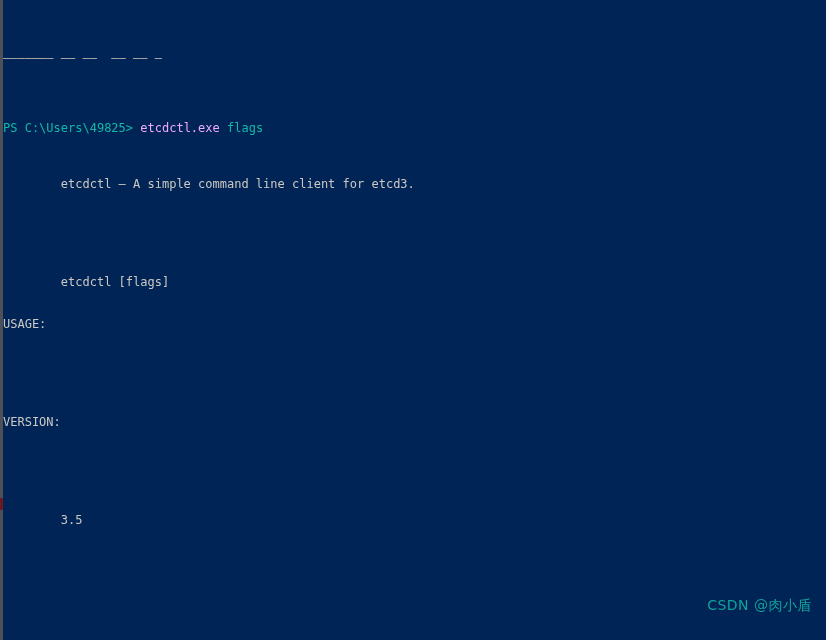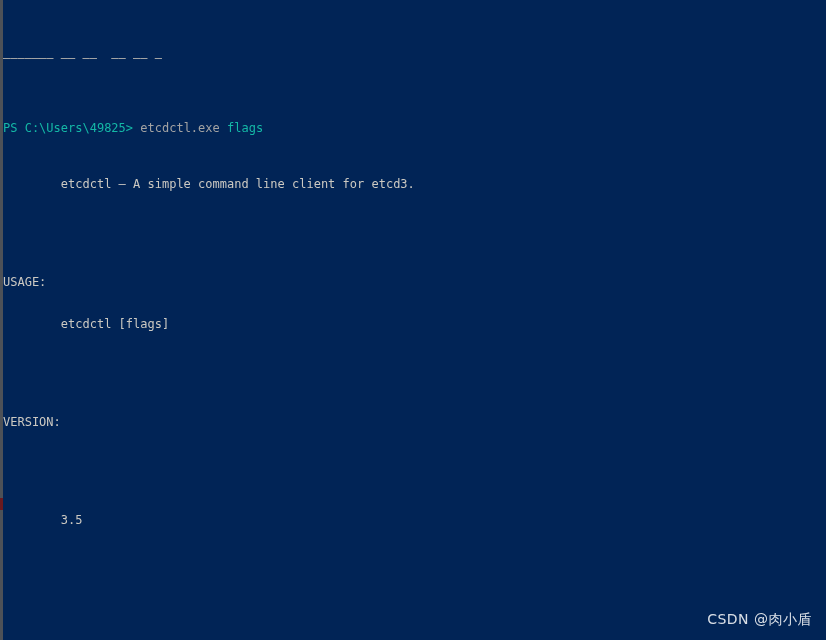--- a/index.html
+++ b/index.html
@@ -48,30 +48,30 @@
     height: 14px;
     padding-left: 3px;
     white-space: pre;
     overflow: hidden;
   }
   .clipped-top {
     height: 14px;
     overflow: hidden;
     color: #b9b6af;
   }
-  .yellow { color: #a3a3a3; }
+  .yellow { color: #f0abfc; }
   .white  { color: #14b8a6; }
 
   #watermark {
     position: absolute;
     right: 14px;
-    bottom: 14px;
+    bottom: 28px;
     font-family: "DejaVu Sans", "Liberation Sans", sans-serif;
     font-size: 14px;
-    color: #ffffff;
+    color: #14b8a6;
     letter-spacing: 0.5px;
     opacity: 0.85;
     z-index: 9;
     white-space: nowrap;
   }
 </style>
 </head>
 <body>
 
 <div id="terminal">
@@ -84,22 +84,22 @@
 
     
     <div class="line clipped-top">––––––– –– ––  –– –– –</div>
 
     
     <div class="line"><span class="white">PS C:\Users\49825&gt; </span><span class="yellow">etcdctl.exe</span><span class="white"> flags</span></div>
 
     <div class="line">        etcdctl – A simple command line client for etcd3.</div>
     <div class="line"> </div>
 
+    <div class="line">        etcdctl [flags]</div>
     <div class="line">USAGE:</div>
-    <div class="line">        etcdctl [flags]</div>
     <div class="line"> </div>
 
     <div class="line">VERSION:</div>
     <div class="line"> </div>
 
     <div class="line">        3.5</div>
     
     
     
 

